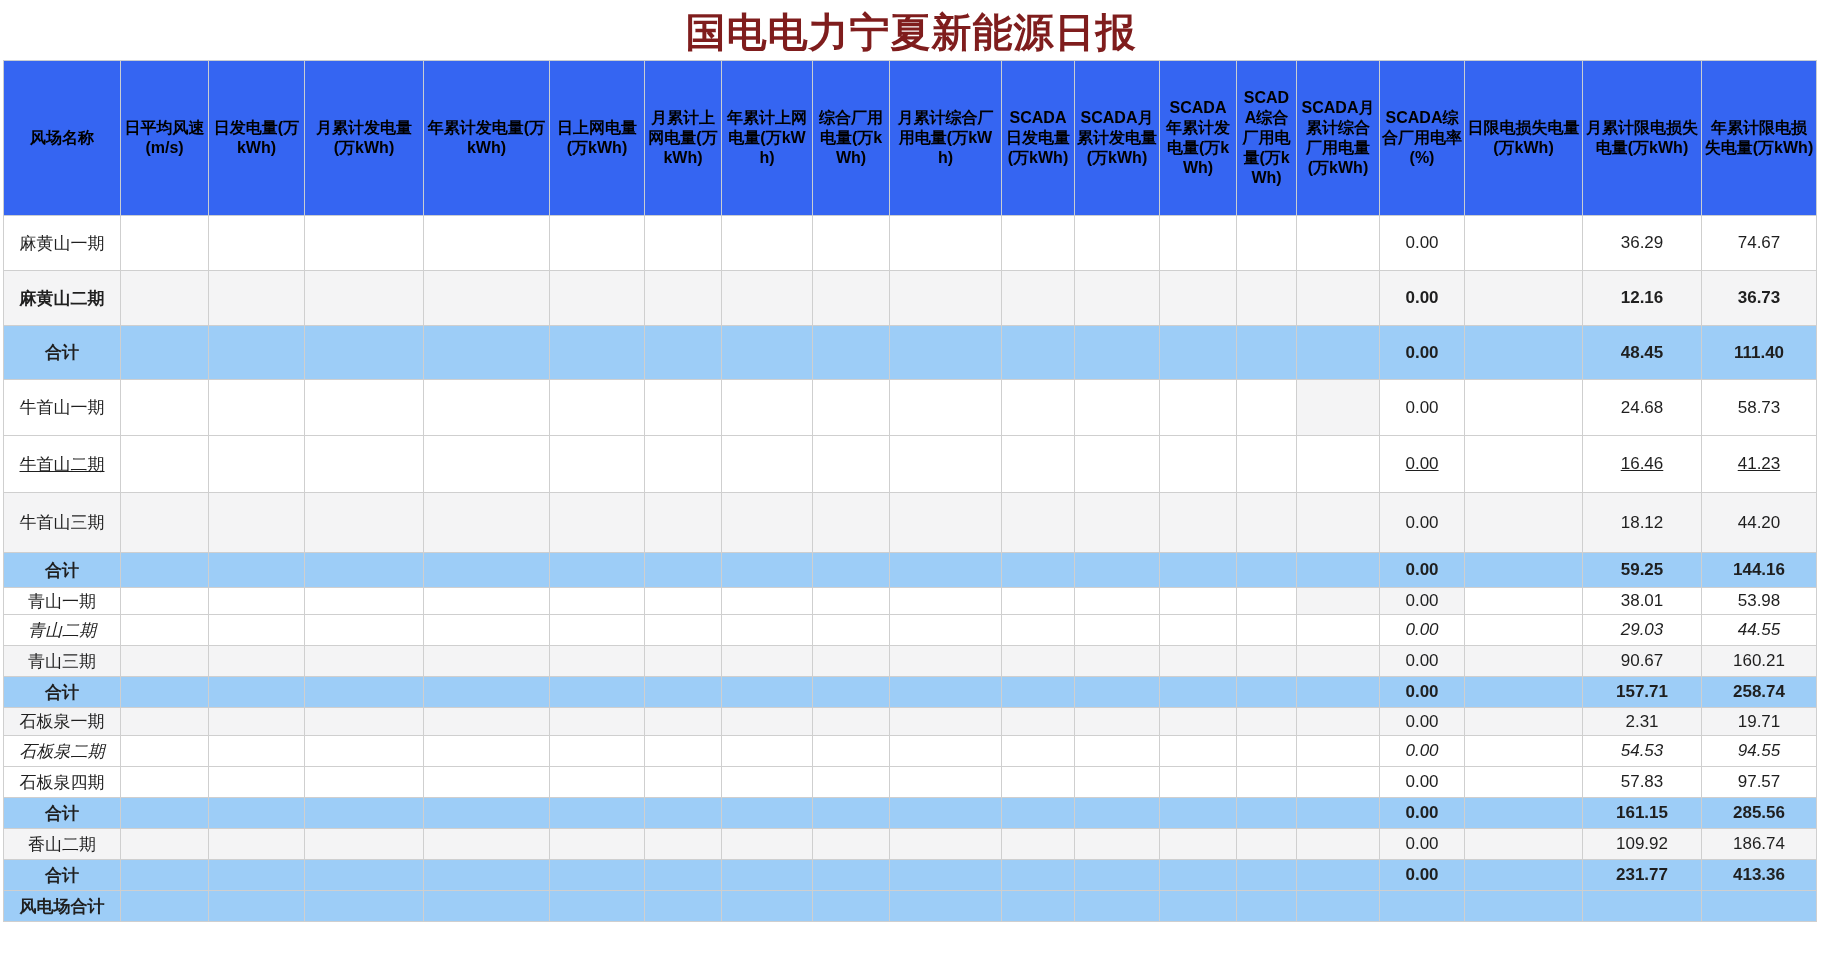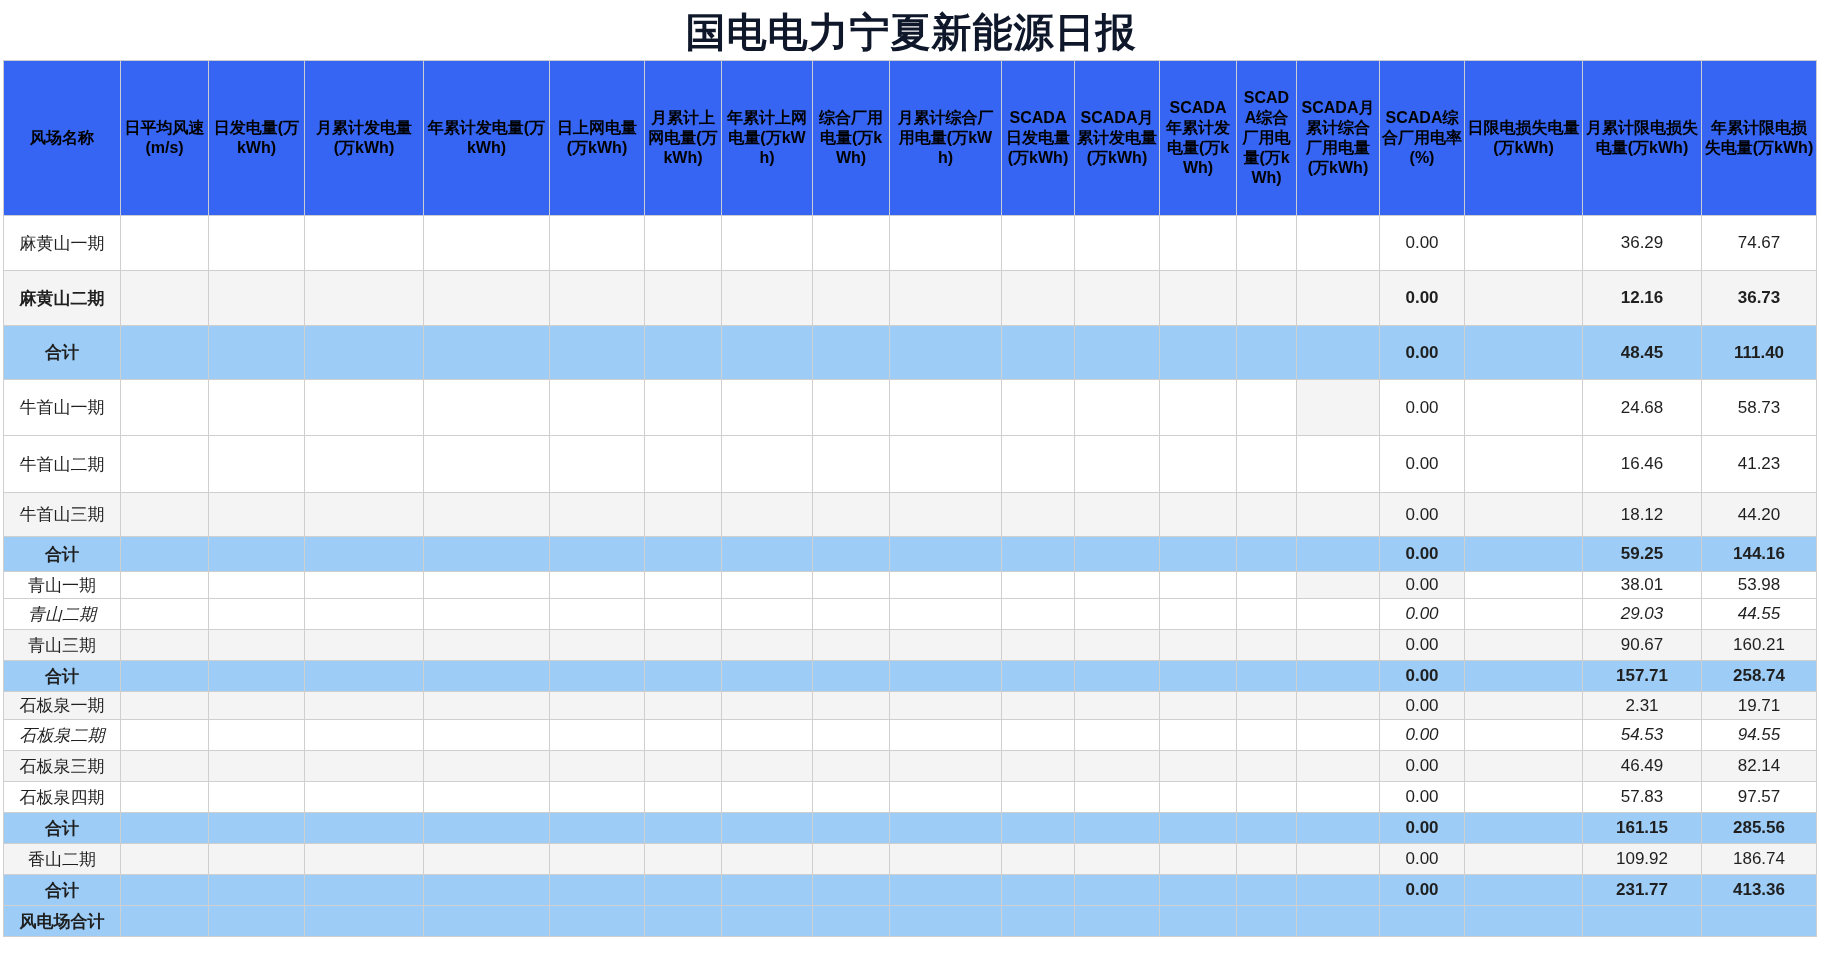--- a/index.html
+++ b/index.html
@@ -2,21 +2,21 @@
 <html><head>
 <meta charset="utf-8">
 <style>
   html,body{margin:0;padding:0;}
   body{
     width:1822px;height:964px;overflow:hidden;background:#ffffff;position:relative;
     font-family:"Liberation Sans","DejaVu Sans",sans-serif;color:#1f1f1f;
   }
   .title{
     position:absolute;top:5px;left:911px;transform:translateX(-50%);
-    font-size:40px;font-weight:700;color:#0f172a;white-space:nowrap;letter-spacing:1px;
+    font-size:40px;font-weight:700;color:#7f1d1d;white-space:nowrap;letter-spacing:1px;
   }
   table.report{
     position:absolute;top:60px;left:3px;width:1814px;
     border-collapse:collapse;table-layout:fixed;
   }
   .report th{
     background:#3565f2;color:#000;font-weight:700;font-size:16px;line-height:1.25;
     border:1px solid #c9cdd2;padding:2px 2px;text-align:center;vertical-align:middle;
     word-break:break-all;
   }
@@ -157,42 +157,42 @@
         <td></td>
         <td></td>
         <td></td>
         <td></td>
         <td class="cell-gray"></td>
         <td>0.00</td>
         <td></td>
         <td>24.68</td>
         <td>58.73</td>
       </tr>
-      <tr style="height: 57px;">
+      <tr style="height: 57px; text-decoration: underline;">
         <td>牛首山二期</td>
         <td></td>
         <td></td>
         <td></td>
         <td></td>
         <td></td>
         <td></td>
         <td></td>
         <td></td>
         <td></td>
         <td></td>
         <td></td>
         <td></td>
         <td></td>
         <td></td>
         <td>0.00</td>
         <td></td>
         <td>16.46</td>
         <td>41.23</td>
       </tr>
-      <tr class="shaded" style="height: 44px;">
+      <tr class="shaded" style="height: 60px;">
         <td>牛首山三期</td>
         <td></td>
         <td></td>
         <td></td>
         <td></td>
         <td></td>
         <td></td>
         <td></td>
         <td></td>
         <td></td>
@@ -345,41 +345,20 @@
         <td></td>
         <td></td>
         <td></td>
         <td></td>
         <td></td>
         <td></td>
         <td>0.00</td>
         <td></td>
         <td>54.53</td>
         <td>94.55</td>
-      </tr>
-      <tr class="shaded" style="height: 31px;">
-        <td>石板泉三期</td>
-        <td></td>
-        <td></td>
-        <td></td>
-        <td></td>
-        <td></td>
-        <td></td>
-        <td></td>
-        <td></td>
-        <td></td>
-        <td></td>
-        <td></td>
-        <td></td>
-        <td></td>
-        <td></td>
-        <td>0.00</td>
-        <td></td>
-        <td>46.49</td>
-        <td>82.14</td>
       </tr>
       <tr style="height: 31px; margin-top: 32px;">
         <td>石板泉四期</td>
         <td></td>
         <td></td>
         <td></td>
         <td></td>
         <td></td>
         <td></td>
         <td></td>

